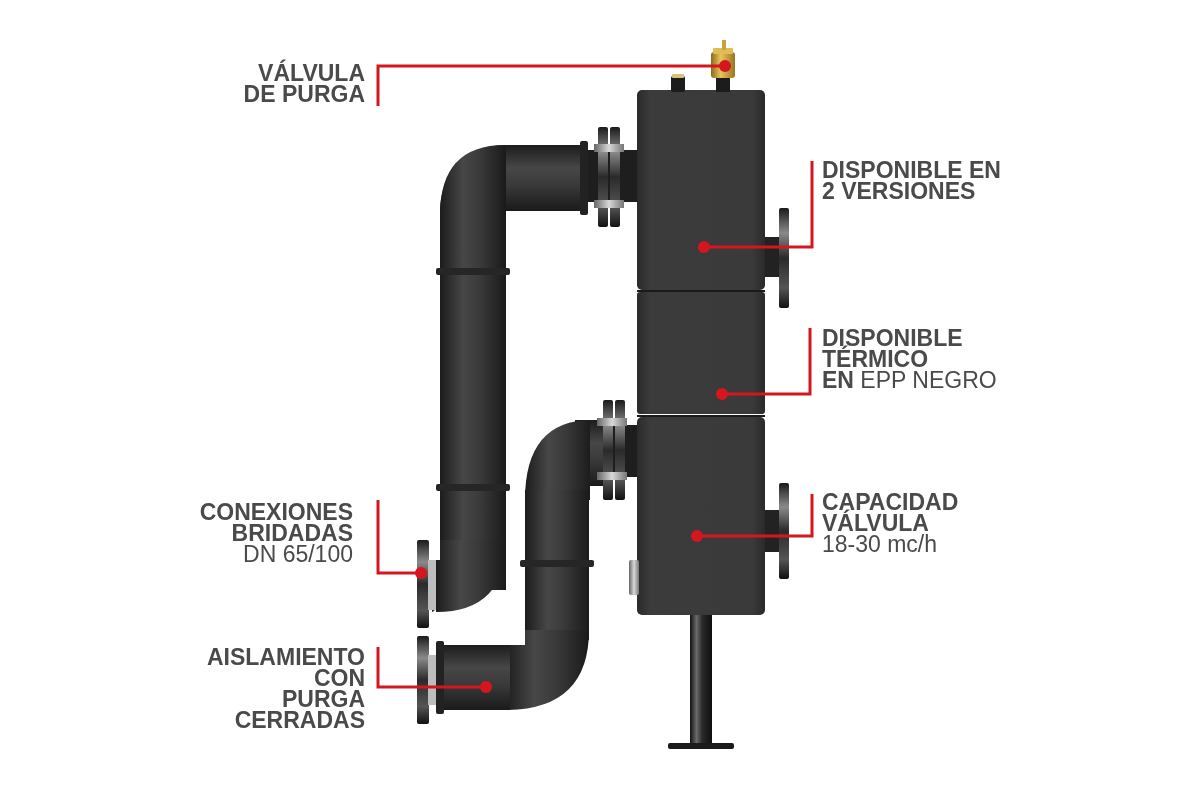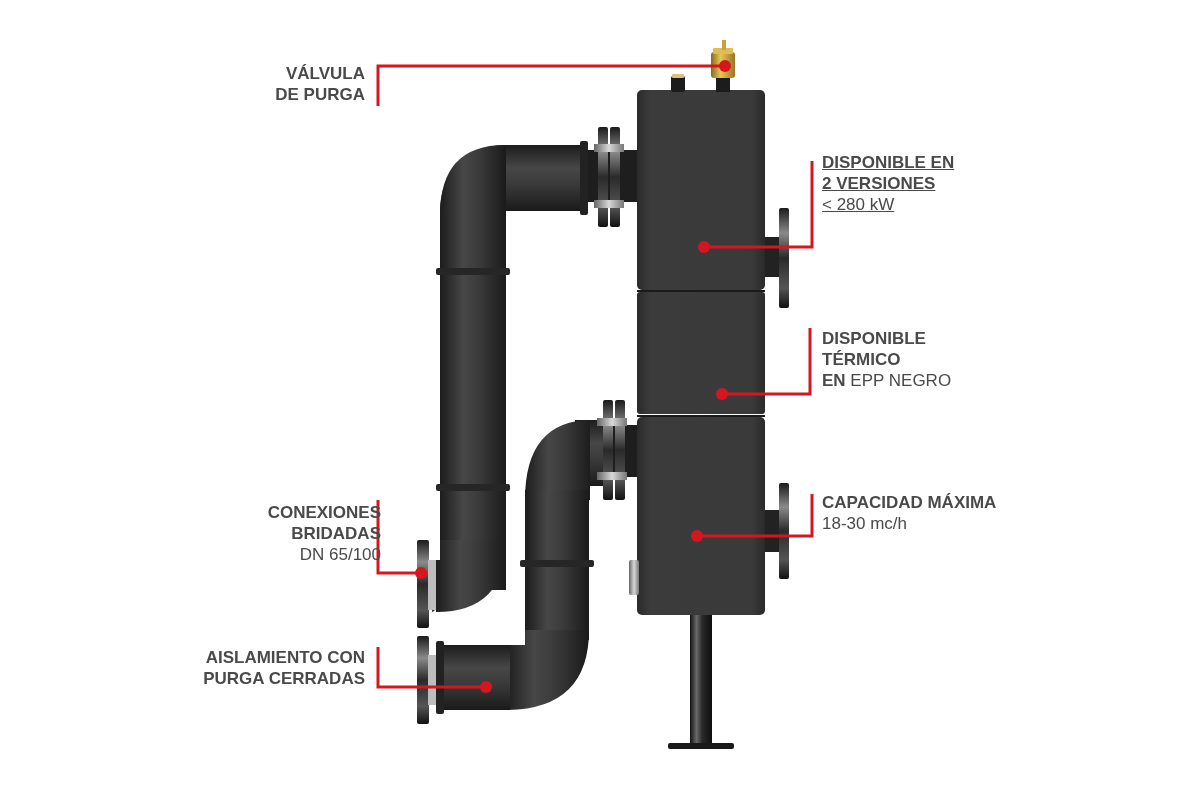--- a/index.html
+++ b/index.html
@@ -1,19 +1,19 @@
 <!DOCTYPE html>
 <html><head>
 <meta charset="utf-8">
 <style>
   html, body { margin: 0; padding: 0; background: #ffffff; }
   body { width: 1200px; height: 797px; position: relative; overflow: hidden;
          font-family: "Liberation Sans", sans-serif; }
   #stage { position: absolute; left: 0; top: 0; width: 1200px; height: 797px; }
-  .label { position: absolute; color: #4a4a4a; font-size: 17px; line-height: 21px; }
+  .label { position: absolute; color: #4a4a4a; font-size: 23px; line-height: 21px; }
   .label .b { font-weight: bold; display: block; }
   .label .n { font-weight: normal; display: block; }
   .label .inline-b { font-weight: bold; }
   .label.right { text-align: right; }
   .label.left { text-align: left; }
 </style>
 </head>
 <body>
 
 <div id="stage">
@@ -171,38 +171,37 @@
       <circle cx="421" cy="573" r="6"></circle>
       <circle cx="486" cy="687" r="6"></circle>
     </g>
   </svg>
 
   <div class="label right" style="left:200px; top:63px; width:165px;">
     <span class="b">VÁLVULA</span>
     <span class="b">DE PURGA</span>
   </div>
 
-  <div class="label left" style="left:822px; top:152px; width:220px;text-decoration:underline;">
+  <div class="label left" style="left:822px; top:160px; width:220px;">
     <span class="b">DISPONIBLE EN</span>
     <span class="b">2 VERSIONES</span>
-    <span class="n">&lt; 280 kW</span>
   </div>
 
   <div class="label left" style="left:822px; top:328px; width:220px;">
     <span class="b">DISPONIBLE</span>
     <span class="b">TÉRMICO</span>
     <span class="n"><span class="inline-b">EN</span><span> EPP NEGRO</span></span>
   </div>
 
   <div class="label left" style="left:822px; top:492px; width:240px;">
-    <span class="b">CAPACIDAD MÁXIMA</span>
+    <span class="b">CAPACIDAD VÁLVULA</span>
     <span class="n">18-30 mc/h</span>
   </div>
 
-  <div class="label right" style="left:216px; top:502px; width:165px;">
+  <div class="label right" style="left:188px; top:502px; width:165px;">
     <span class="b">CONEXIONES</span>
     <span class="b">BRIDADAS</span>
     <span class="n">DN 65/100</span>
   </div>
 
   <div class="label right" style="left:150px; top:647px; width:215px;">
     <span class="b">AISLAMIENTO CON</span>
     <span class="b">PURGA CERRADAS</span>
   </div>
 </div>

